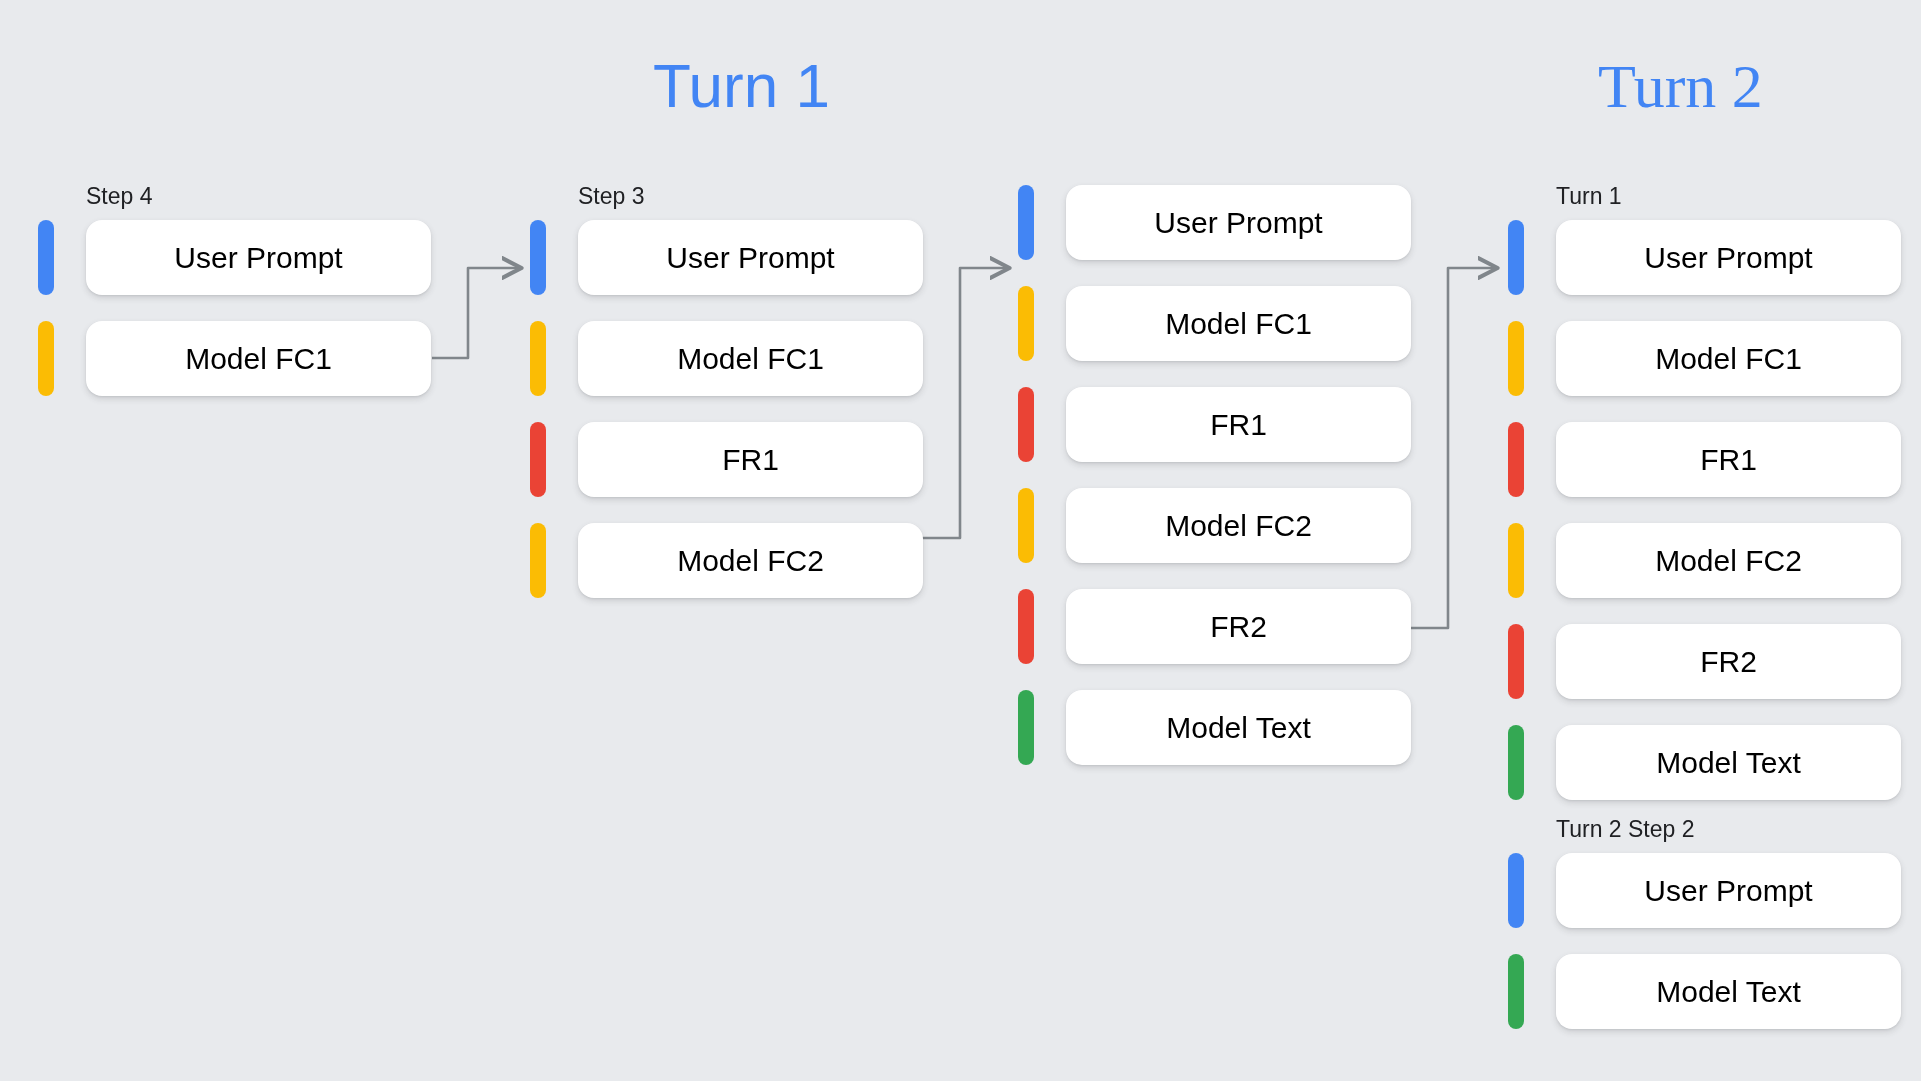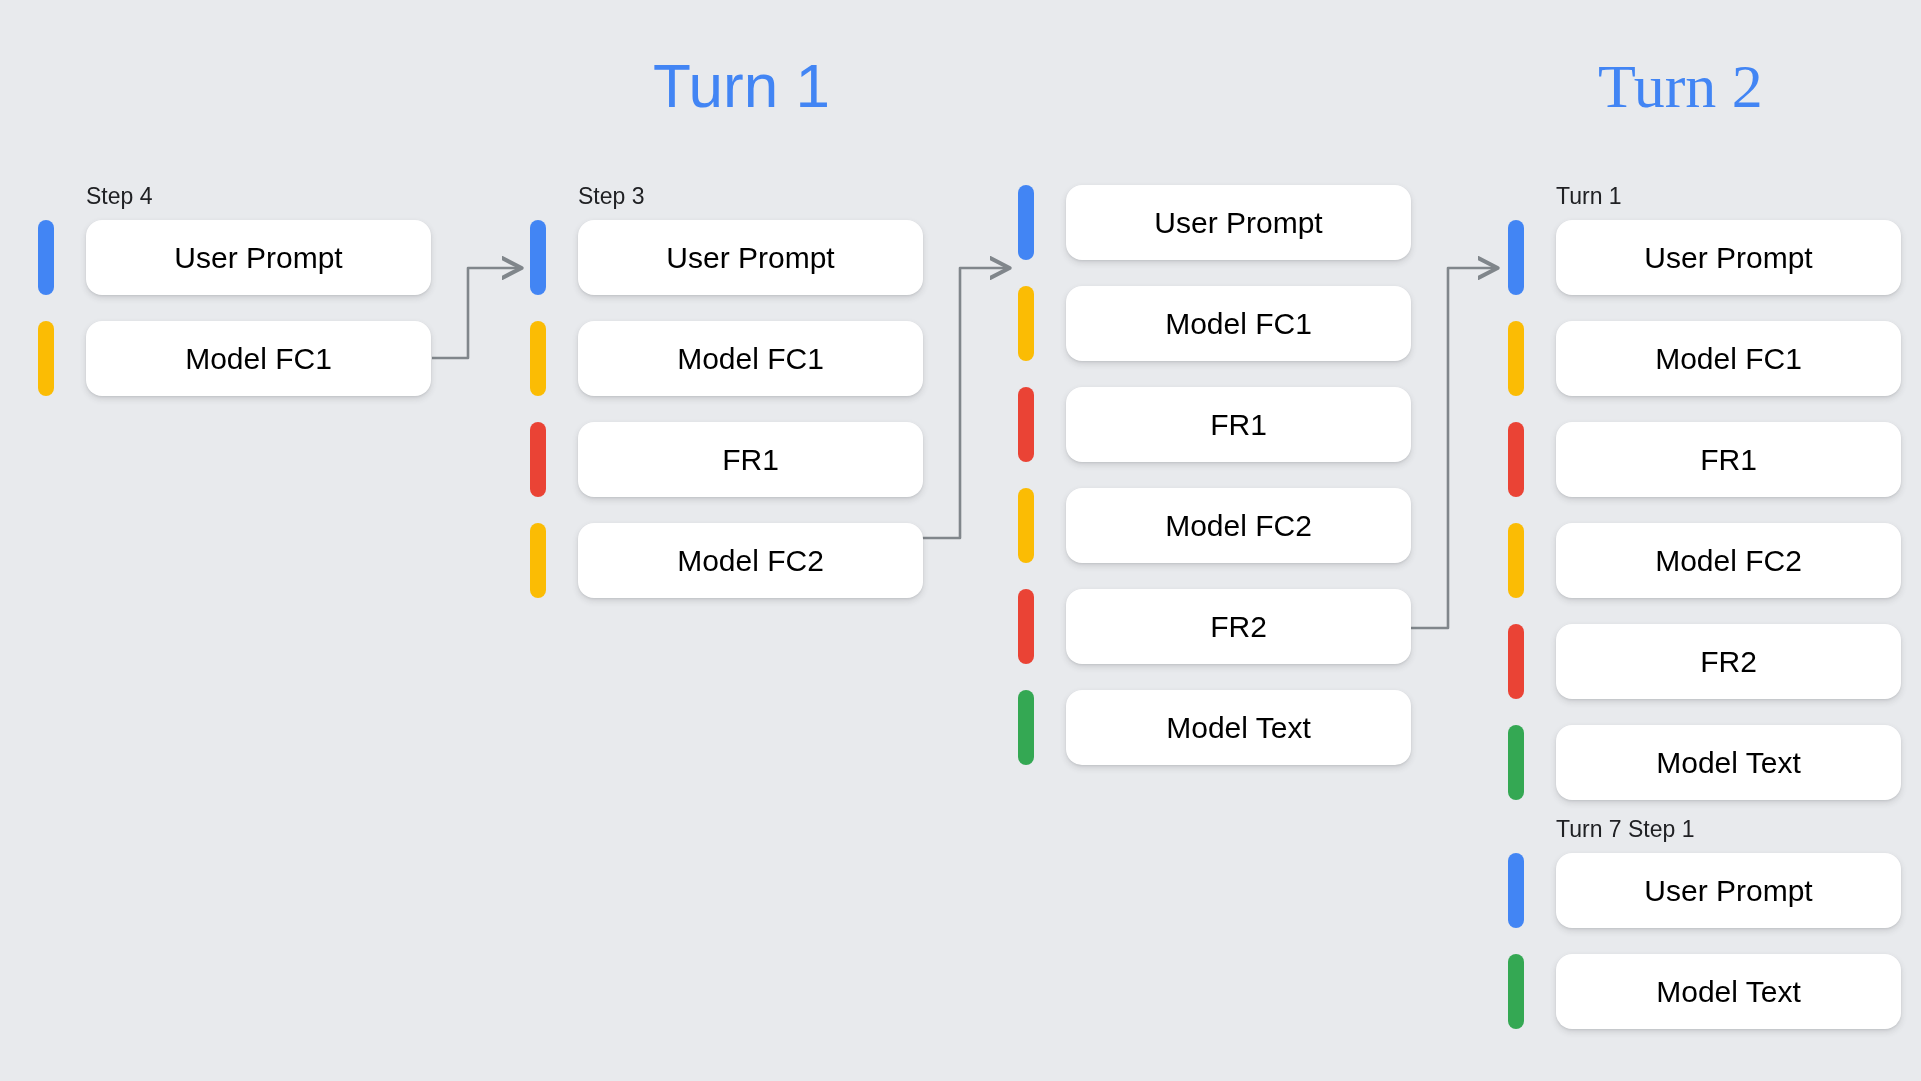--- a/index.html
+++ b/index.html
@@ -210,21 +210,21 @@
         <div class="card">FR2</div>
       </div>
       <div class="row">
         <span class="bar green"></span>
         <div class="card">Model Text</div>
       </div>
     </div>
   </div>
 
   <div class="group" id="group-turn2-s1">
-    <div class="group-label">Turn 7 Step 1</div>
+    <div class="group-label">Turn 2 Step 2</div>
     <div class="rows">
       <div class="row">
         <span class="bar blue"></span>
         <div class="card">User Prompt</div>
       </div>
       <div class="row">
         <span class="bar green"></span>
         <div class="card">Model Text</div>
       </div>
     </div>

